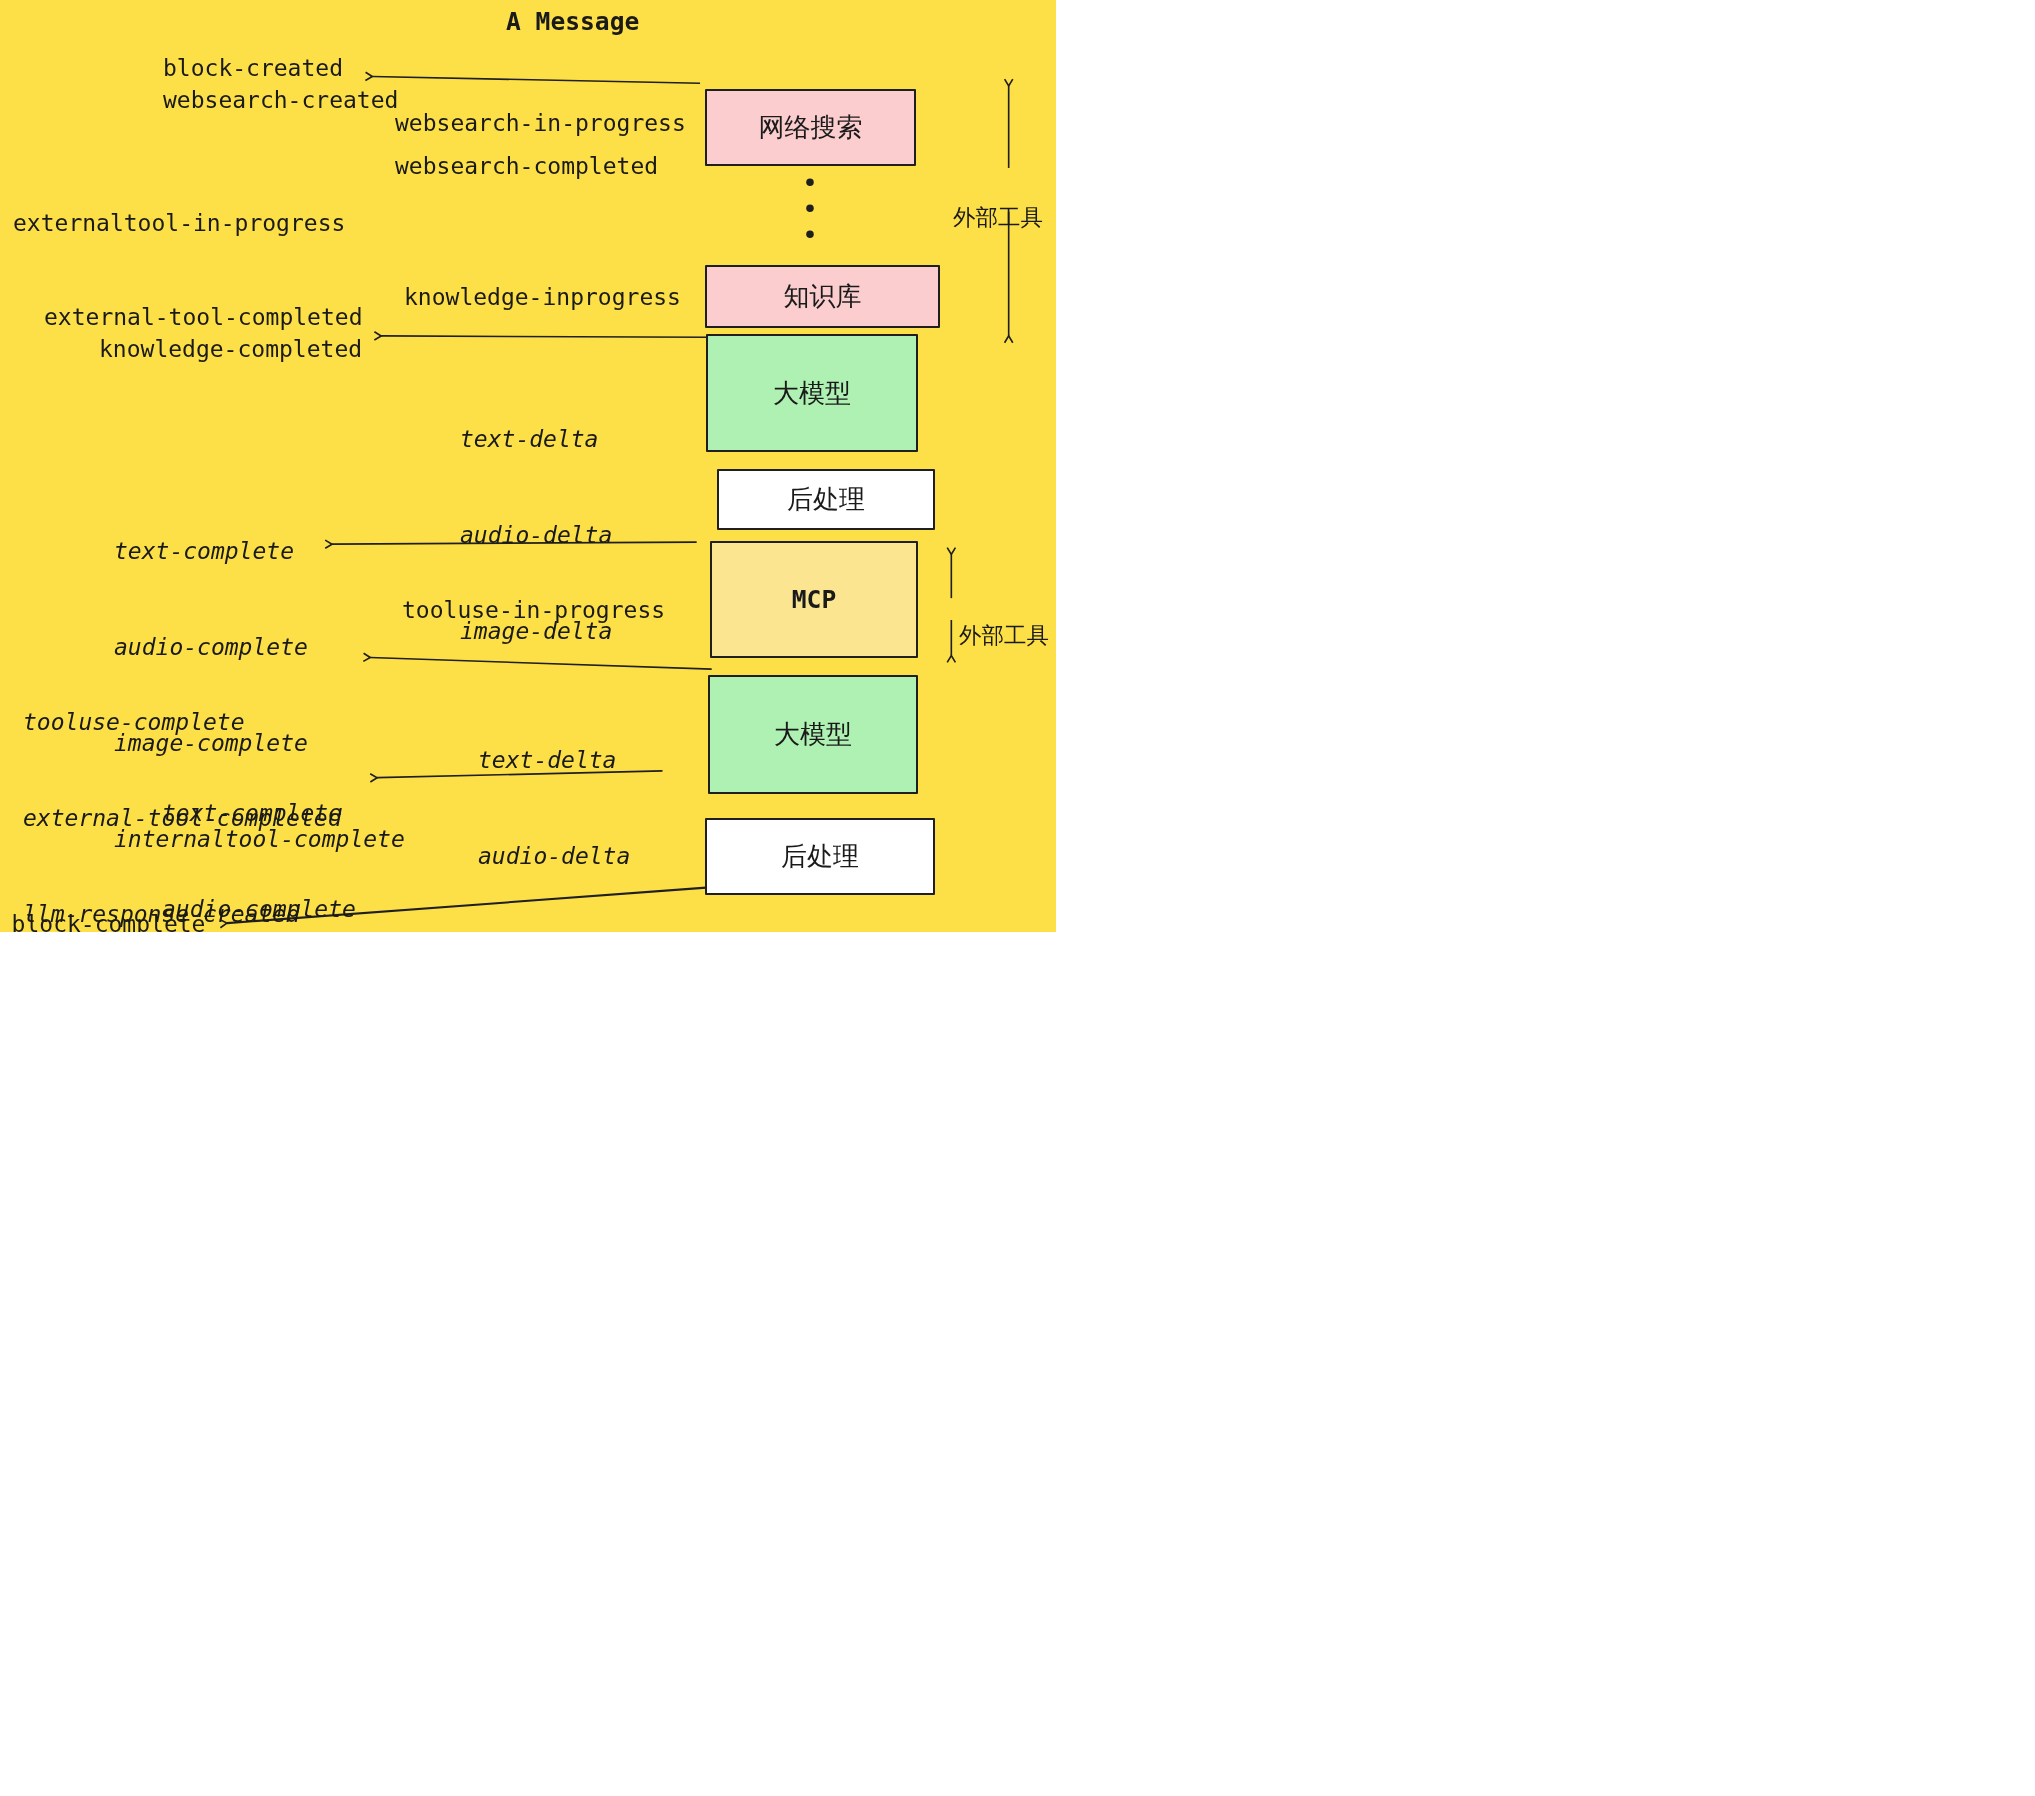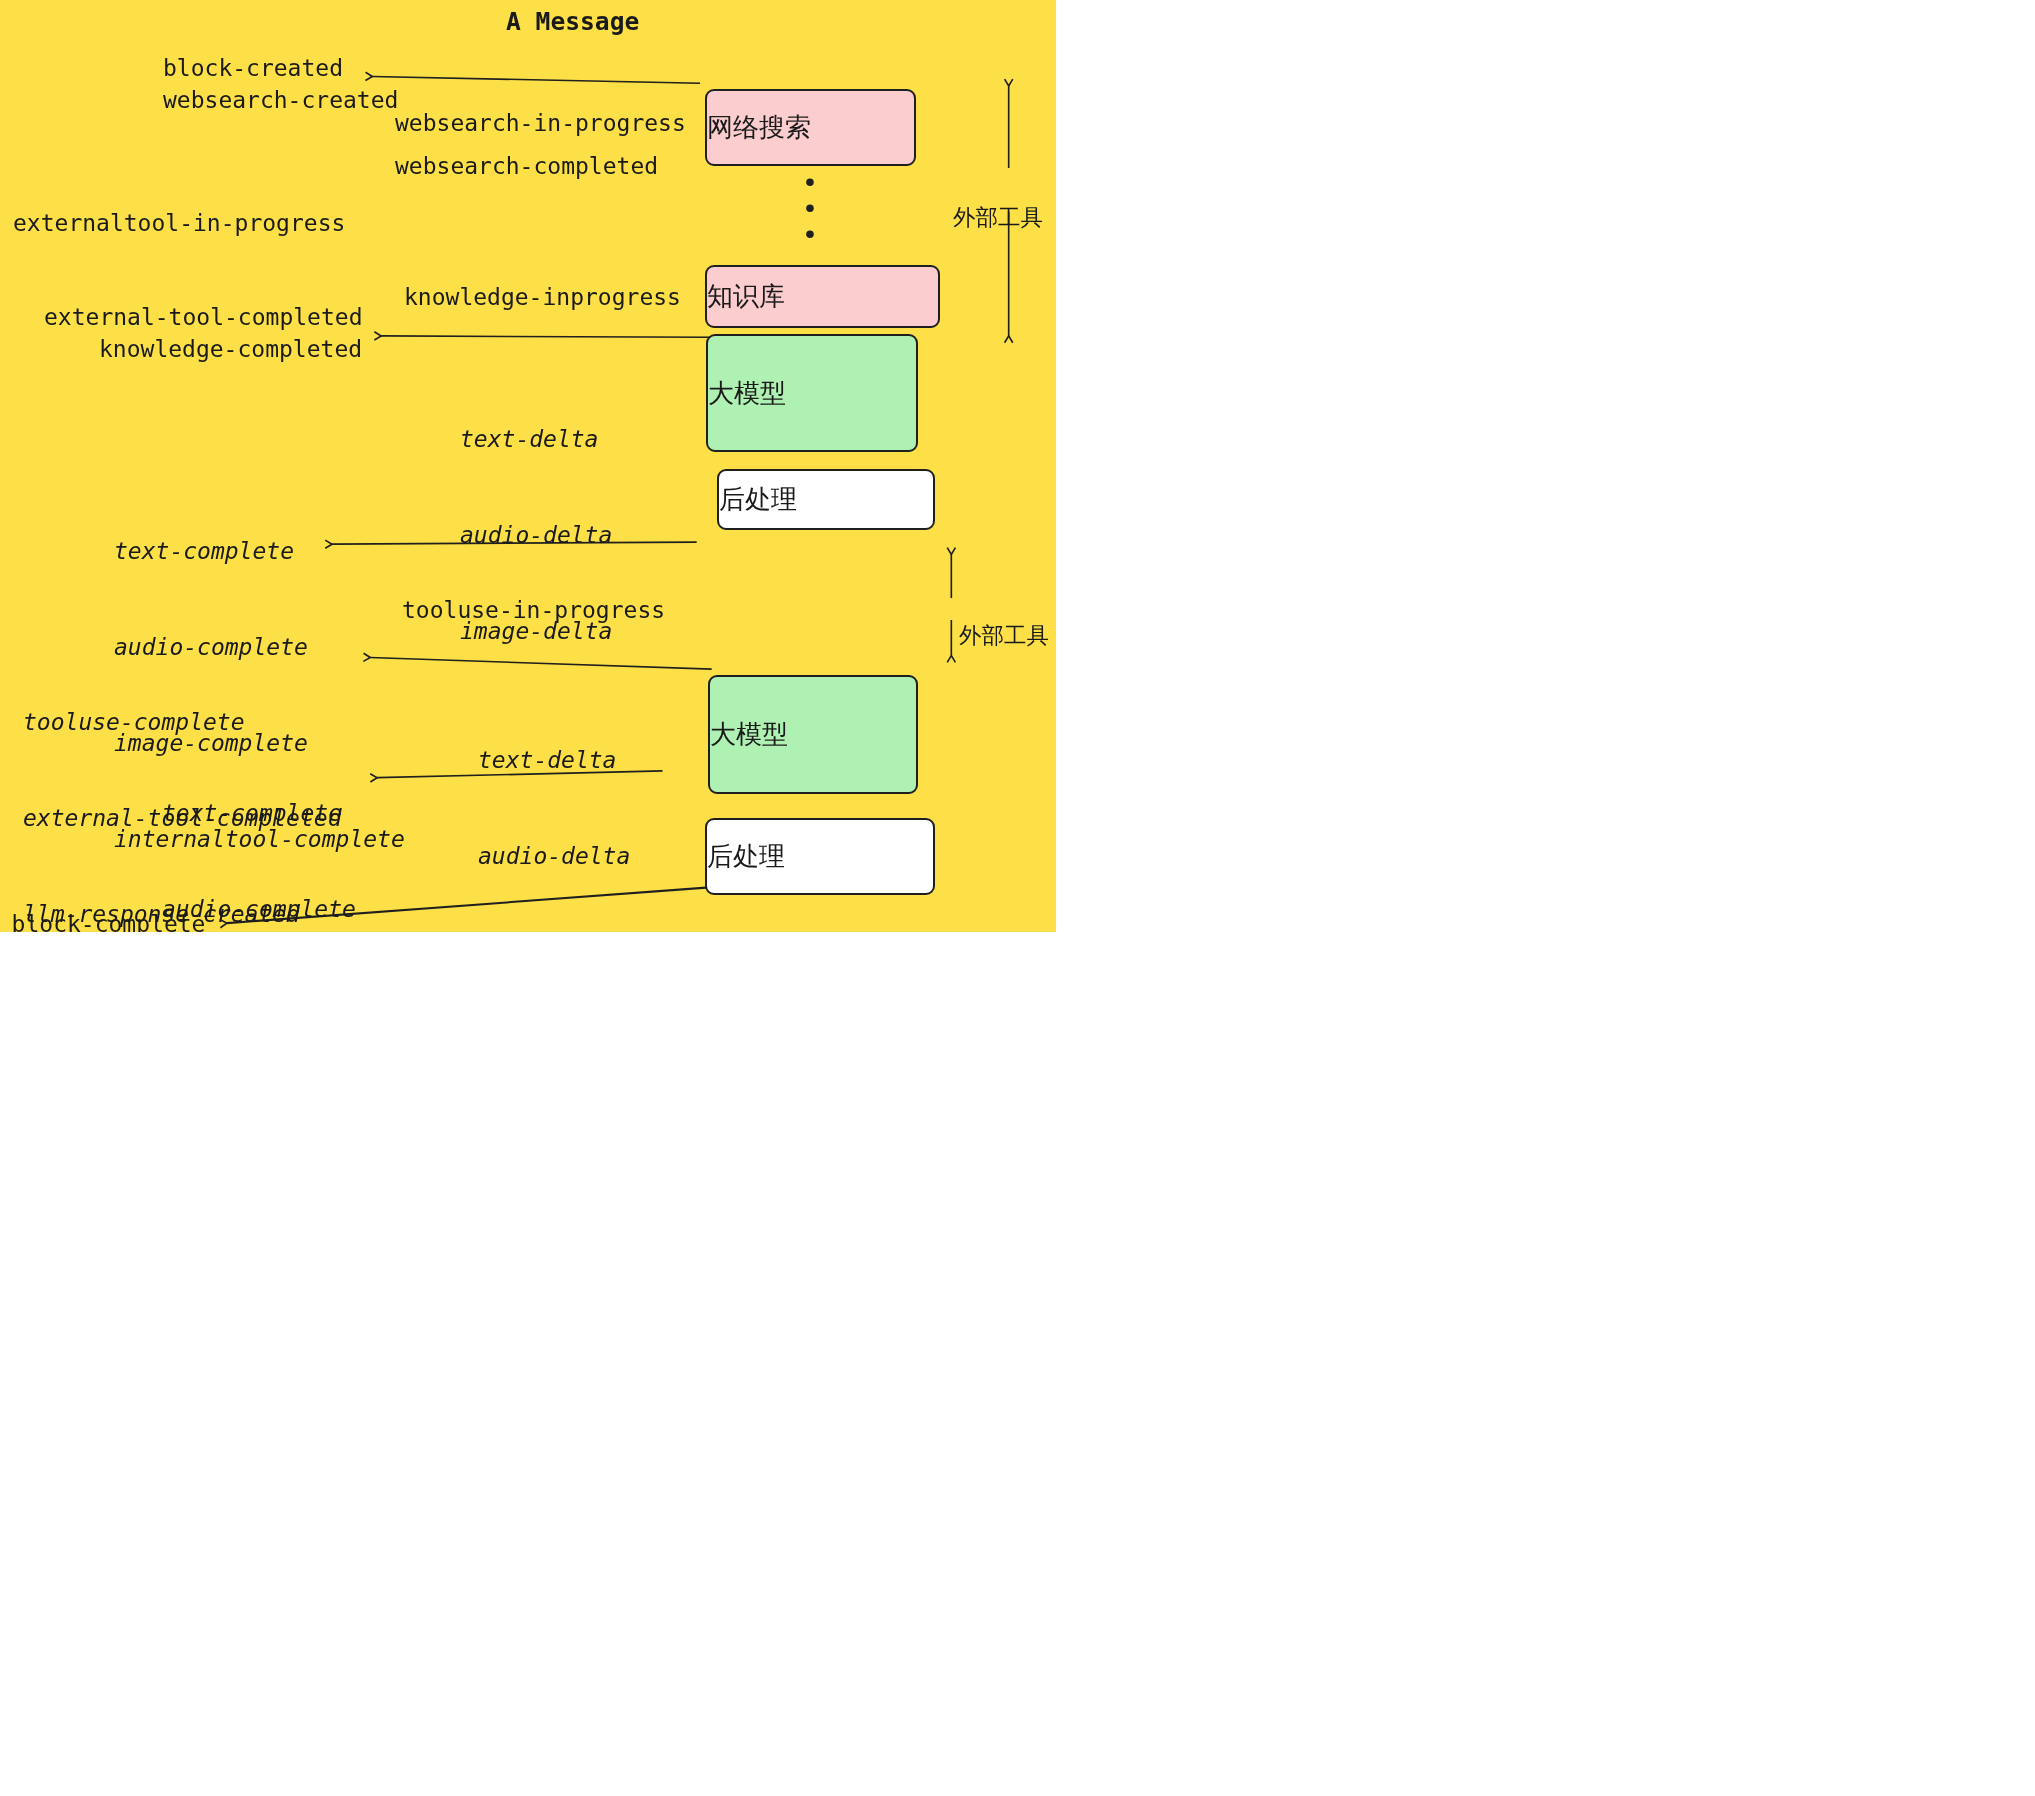--- a/index.html
+++ b/index.html
@@ -1,22 +1,22 @@
 <!DOCTYPE html>
 <html style="font-size:11px"><head>
 <meta charset="utf-8">
 <style>
   html,body{margin:0;padding:0;background:#ffffff;}
   .canvas{position:relative;width:1056px;height:932px;background:#fde047;overflow:hidden;
           font-family:"DejaVu Sans Mono",monospace;color:#1a1a1a;}
   .title{position:absolute;left:506px;top:6.8px;font:bold 24.6px/30px "DejaVu Sans Mono",monospace;}
   .ev{position:absolute;font:23px/32px "DejaVu Sans Mono",monospace;white-space:pre;}
   .ev div{height:32px;font-style:italic;}
-  .box{position:absolute;box-sizing:border-box;border:2.4px solid #1f1f1f;border-radius:9px;
-       display:flex;align-items:center;background:#fff;}
+  .box{position:absolute;box-sizing:border-box;border:2.4px solid #1f1f1f;border-radius:1px;
+       display:flex;align-items:center;justify-content:center;background:#fff;}
   .box .cjk{font-family:"DejaVu Sans",sans-serif;font-size:26px;}
   .box .mono{font:bold 24.6px "DejaVu Sans Mono",monospace;}
   .b-websearch{left:705px;top:89px;width:211px;height:77px;}
   .b-knowledge{left:705px;top:265px;width:235px;height:63px;}
   .b-llm-top{left:706px;top:334px;width:212px;height:118px;}
   .b-post-top{left:717px;top:469px;width:218px;height:61px;}
   .b-mcp{left:710px;top:541px;width:208px;height:117px;}
   .b-llm-bottom{left:708px;top:675px;width:210px;height:119px;}
   .b-post-bottom{left:705px;top:818px;width:230px;height:77px;}
   .side-label{position:absolute;font-family:"DejaVu Sans",sans-serif;font-size:22.5px;white-space:pre;margin-top:30px;}
@@ -105,20 +105,23 @@
   </div>
   <div class="box b-knowledge" style="background: rgb(251, 205, 207);">
     <span class="cjk">知识库</span>
   </div>
   <div class="box b-llm-top" style="background: rgb(175, 240, 179);">
     <span class="cjk">大模型</span>
   </div>
   <div class="box b-post-top" style="background: rgb(255, 255, 255);">
     <span class="cjk">后处理</span>
   </div>
+  <div class="box b-mcp" style="background: rgb(251, 229, 144);">
+    <span class="mono">MCP</span>
+  </div>
   <div class="box b-llm-bottom" style="background: rgb(175, 240, 179);">
     <span class="cjk">大模型</span>
   </div>
   <div class="box b-post-bottom" style="background: rgb(255, 255, 255);">
     <span class="cjk">后处理</span>
   </div>
 
   <div class="side-label sl-top">外部工具</div>
   <div class="side-label sl-bottom">外部工具</div>
 

